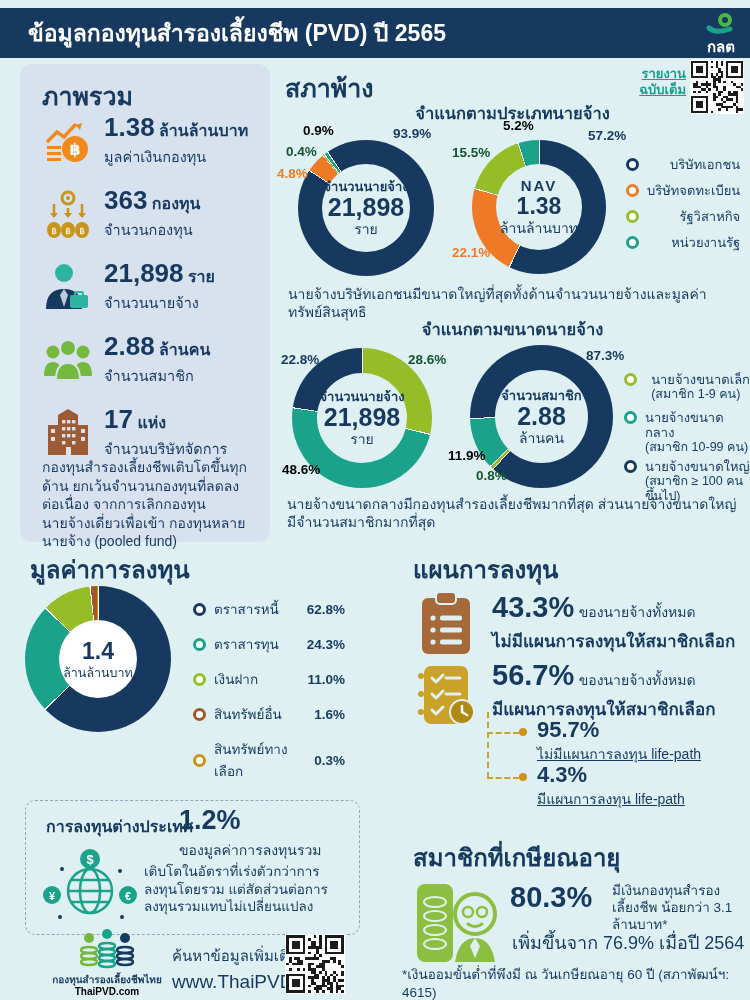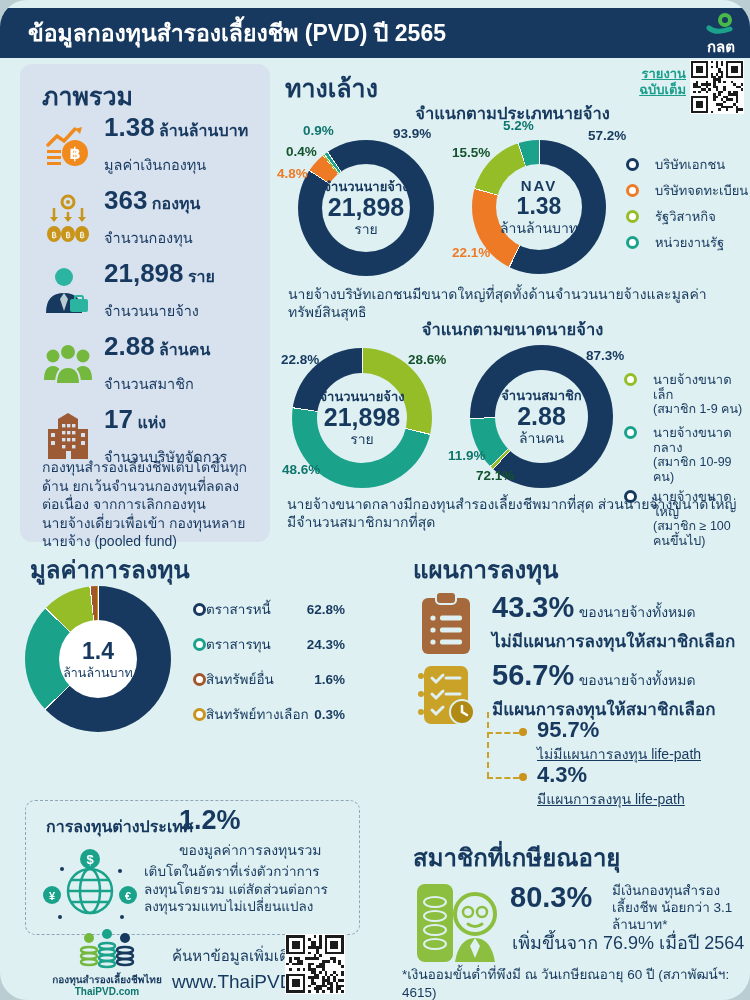--- a/index.html
+++ b/index.html
@@ -1,47 +1,47 @@
 <!DOCTYPE html>
 <html><head>
 <meta charset="utf-8">
 <style>
   html,body{margin:0;padding:0;background:#b9cdd2;}
   #page{position:relative;width:750px;height:1000px;background:#DEF0F1;overflow:hidden;
-        font-family:"Liberation Sans","DejaVu Sans",sans-serif;color:#17395F;border-radius:27px;}
+        font-family:"Liberation Sans","DejaVu Sans",sans-serif;color:#17395F;}
   .abs{position:absolute;}
   .bold{font-weight:700;}
-  .navy{color:#17395F}.teal{color:#0f766e}.green{color:#14532d}.orange{color:#EE7A26}
+  .navy{color:#17395F}.teal{color:#000000}.green{color:#14532d}.orange{color:#EE7A26}
   .hdr{left:0;top:8px;width:750px;height:50px;background:#17395F;display:flex;align-items:center;}
   .hdr-title{margin-left:28px;color:#fff;font-size:23px;font-weight:700;}
   .sec-logo{position:absolute;right:14px;top:4px;display:flex;flex-direction:column;align-items:center;}
   .sec-logo .glt{color:#fff;font-weight:700;font-size:15px;line-height:14px;}
   .panel{left:20px;top:64px;width:250px;height:478px;background:#D8E2EF;border-radius:12px;}
   .h2{font-size:25px;font-weight:700;color:#17395F;}
   .stat-row{position:absolute;left:22px;display:flex;align-items:center;gap:10px;width:215px;}
   .stat-ic{width:52px;height:52px;flex:0 0 52px;display:flex;align-items:center;justify-content:center;}
   .stat-val{font-size:26px;font-weight:700;line-height:26px;}
   .stat-unit{font-size:16px;font-weight:600;}
-  .stat-lab{font-size:14.5px;margin-top:10px;}
+  .stat-lab{font-size:14.5px;margin-top:2px;}
   .small-note{font-size:14px;line-height:18.5px;}
   .chart-title{font-size:16.5px;font-weight:700;text-align:center;}
   .donut{border-radius:50%;}
   .hole{position:absolute;border-radius:50%;background:#DEF0F1;}
   .hole.white{background:#fff;}
   .dcenter{position:absolute;inset:0;display:flex;flex-direction:column;align-items:center;justify-content:center;text-align:center;}
   .dlab{font-size:13px;font-weight:700;line-height:15px;}
   .dval{font-size:25px;font-weight:700;line-height:27px;}
   .dunit{font-size:14px;line-height:16px;}
   .pct{position:absolute;font-size:13.5px;font-weight:700;}
-  .lgd-row{display:flex;align-items:flex-start;gap:16px;margin-bottom:11px;}
+  .lgd-row{display:flex;align-items:flex-start;gap:8px;margin-bottom:11px;justify-content:space-between;}
   .bullet{width:7px;height:7px;border-radius:50%;background:#fff;border:3.5px solid #17395F;flex:0 0 auto;margin-top:1px;}
   .lgd-txt{font-size:13px;line-height:15px;}
   .lgd2-sub{font-size:12.5px;line-height:15px;}
   .caption{font-size:14px;line-height:18px;}
-  .inv-row{display:flex;align-items:center;margin-bottom:13px;width:152px;}
+  .inv-row{display:flex;align-items:center;gap:8px;margin-bottom:13px;width:152px;}
   .inv-name{font-size:13.5px;flex:1;}
   .inv-pct{font-size:13.5px;font-weight:600;}
   .dash-box{border:1.6px dashed #8FA6B8;border-radius:10px;background:transparent;}
   .plan-pct{font-size:29px;font-weight:700;line-height:30px;}
   .plan-sfx{font-size:14px;}
   .plan-desc{font-size:17px;font-weight:600;}
   .sub-pct{font-size:22px;font-weight:700;}
   .sub-lab{font-size:14px;text-decoration:underline;}
   .gold-dot{width:8px;height:8px;border-radius:50%;background:#C9931C;}
   .dashv{border-left:2px dashed #C9A227;width:0;}
@@ -290,21 +290,21 @@
       <div>
         <span class="stat-val">17</span>
         <span class="stat-unit">แห่ง</span>
         <div class="stat-lab">จำนวนบริษัทจัดการ</div>
       </div>
     </div>
 
     <div class="abs small-note" style="left:22px;top:394px;width:212px">กองทุนสำรองเลี้ยงชีพเติบโตขึ้นทุกด้าน ยกเว้นจำนวนกองทุนที่ลดลงต่อเนื่อง จากการเลิกกองทุนนายจ้างเดี่ยวเพื่อเข้า กองทุนหลายนายจ้าง (pooled fund)</div>
   </div>
 
-  <div class="abs h2" style="left:285px;top:68px">ทางเล้าง</div>
+  <div class="abs h2" style="left:285px;top:68px">สภาพ้าง</div>
   <div class="abs chart-title" style="left:285px;top:100px;width:455px">จำแนกตามประเภทนายจ้าง</div>
 
   <div class="abs donut" style="left: 298px; top: 140px; width: 136px; height: 136px; background: conic-gradient(from 325deg, rgb(255, 255, 255) 0deg, rgb(255, 255, 255) 1deg, rgb(23, 57, 95) 1deg, rgb(23, 57, 95) 338.04deg, rgb(255, 255, 255) 338.04deg, rgb(255, 255, 255) 339.04deg, rgb(238, 122, 38) 339.04deg, rgb(238, 122, 38) 355.32deg, rgb(255, 255, 255) 355.32deg, rgb(255, 255, 255) 355.68deg, rgb(148, 189, 39) 355.68deg, rgb(148, 189, 39) 356.76deg, rgb(255, 255, 255) 356.76deg, rgb(255, 255, 255) 357.57deg, rgb(26, 162, 139) 357.57deg, rgb(26, 162, 139) 360deg);">
     <div class="hole" style="inset:24px"></div>
     <div class="dcenter">
       <div class="dlab">จำนวนนายจ้าง</div>
       <div class="dval">21,898</div>
       <div class="dunit">ราย</div>
     </div>
   </div>
@@ -364,21 +364,21 @@
   <div class="abs donut" style="left: 470px; top: 345px; width: 143px; height: 143px; background: conic-gradient(from 268deg, rgb(255, 255, 255) 0deg, rgb(255, 255, 255) 1deg, rgb(23, 57, 95) 1deg, rgb(23, 57, 95) 314.28deg, rgb(255, 255, 255) 314.28deg, rgb(255, 255, 255) 315deg, rgb(148, 189, 39) 315deg, rgb(148, 189, 39) 317.16deg, rgb(255, 255, 255) 317.16deg, rgb(255, 255, 255) 318.16deg, rgb(26, 162, 139) 318.16deg, rgb(26, 162, 139) 360deg);">
     <div class="hole" style="inset:25px"></div>
     <div class="dcenter">
       <div class="dlab">จำนวนสมาชิก</div>
       <div class="dval">2.88</div>
       <div class="dunit">ล้านคน</div>
     </div>
   </div>
   <span class="pct navy" style="left:586px;top:348px">87.3%</span>
   <span class="pct teal" style="left:448px;top:448px">11.9%</span>
-  <span class="pct green" style="left:476px;top:468px">72.1%</span>
+  <span class="pct green" style="left:476px;top:468px">0.8%</span>
 
   <div class="abs" style="left:624px;top:372px">
     <div class="lgd-row" style="margin-bottom:8px">
       <span class="bullet" style="border-color:#94BD27"></span>
       <span>
           <div class="lgd-txt">นายจ้างขนาดเล็ก</div>
           <div class="lgd2-sub">(สมาชิก 1-9 คน)</div>
         </span>
     </div>
     <div class="lgd-row" style="margin-bottom:4px">
@@ -410,20 +410,25 @@
   <div class="abs" style="left:193px;top:598px">
     <div class="inv-row">
         <span class="bullet" style="border-color:#17395F"></span>
         <span class="inv-name">ตราสารหนี้</span>
         <span class="inv-pct">62.8%</span>
       </div>
     <div class="inv-row">
         <span class="bullet" style="border-color:#1AA28B"></span>
         <span class="inv-name">ตราสารทุน</span>
         <span class="inv-pct">24.3%</span>
+      </div>
+    <div class="inv-row">
+        <span class="bullet" style="border-color:#94BD27"></span>
+        <span class="inv-name">เงินฝาก</span>
+        <span class="inv-pct">11.0%</span>
       </div>
     <div class="inv-row">
         <span class="bullet" style="border-color:#A1572B"></span>
         <span class="inv-name">สินทรัพย์อื่น</span>
         <span class="inv-pct">1.6%</span>
       </div>
     <div class="inv-row">
         <span class="bullet" style="border-color:#C9931C"></span>
         <span class="inv-name">สินทรัพย์ทางเลือก</span>
         <span class="inv-pct">0.3%</span>

